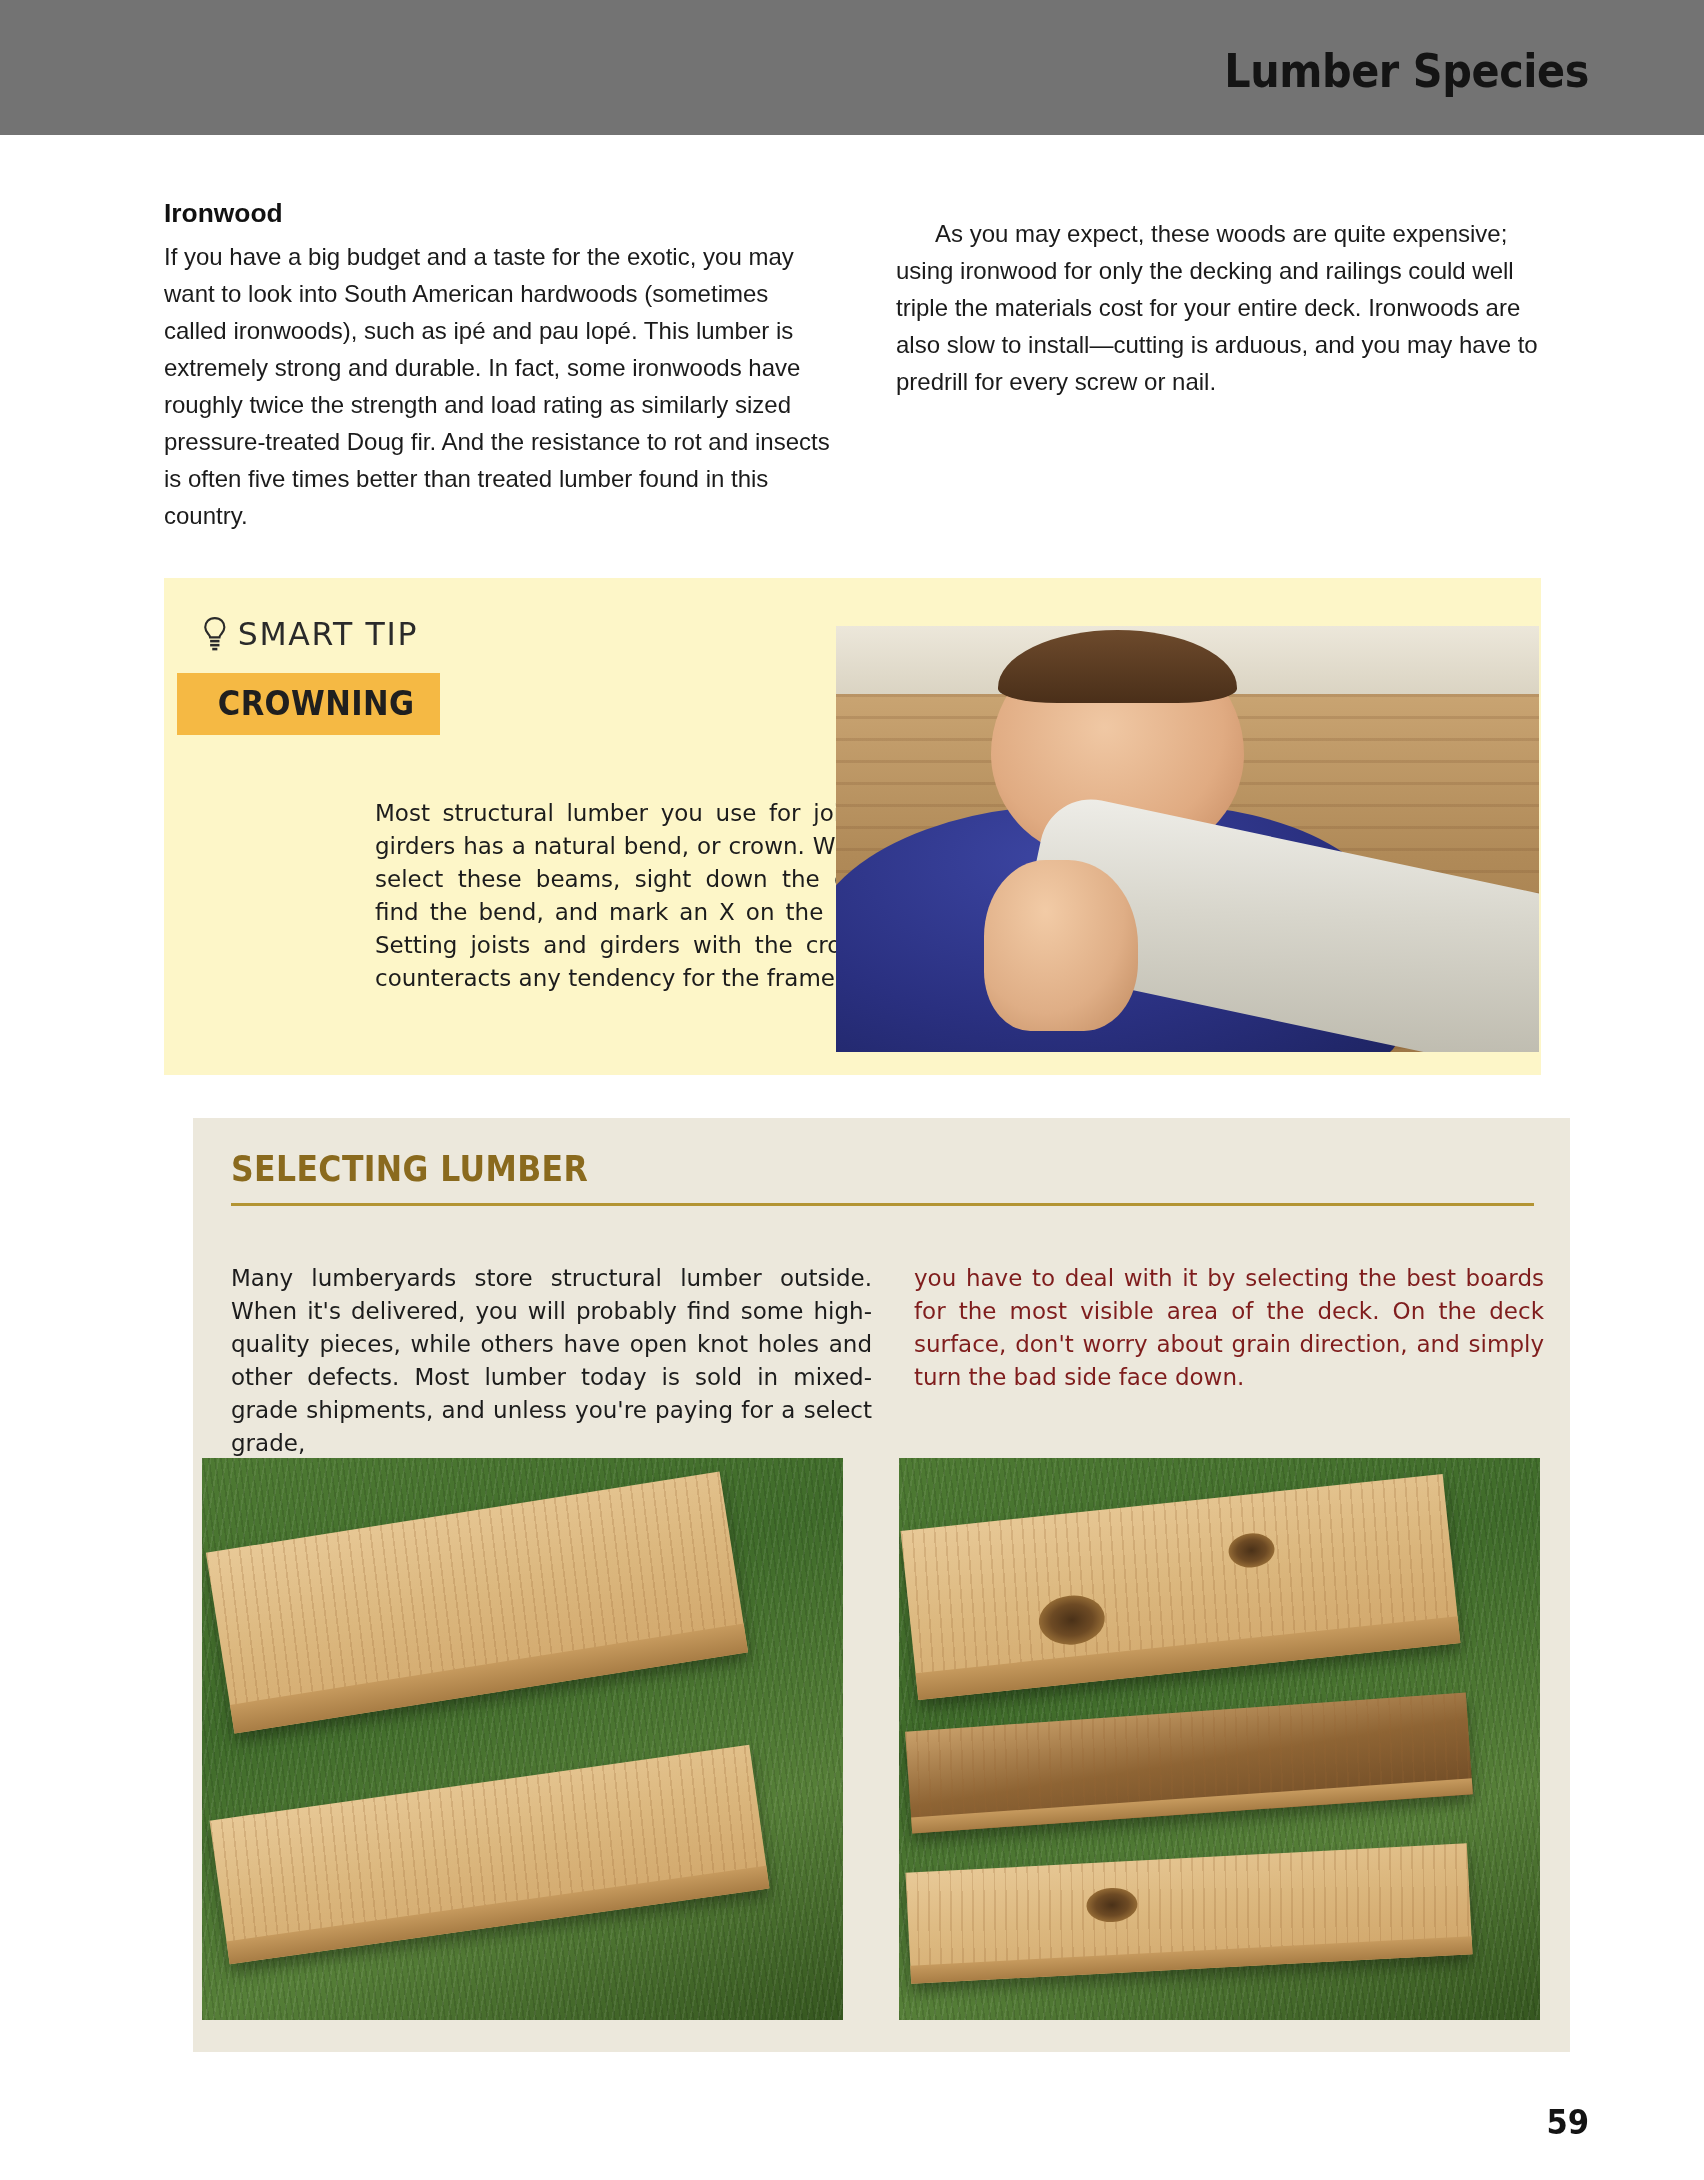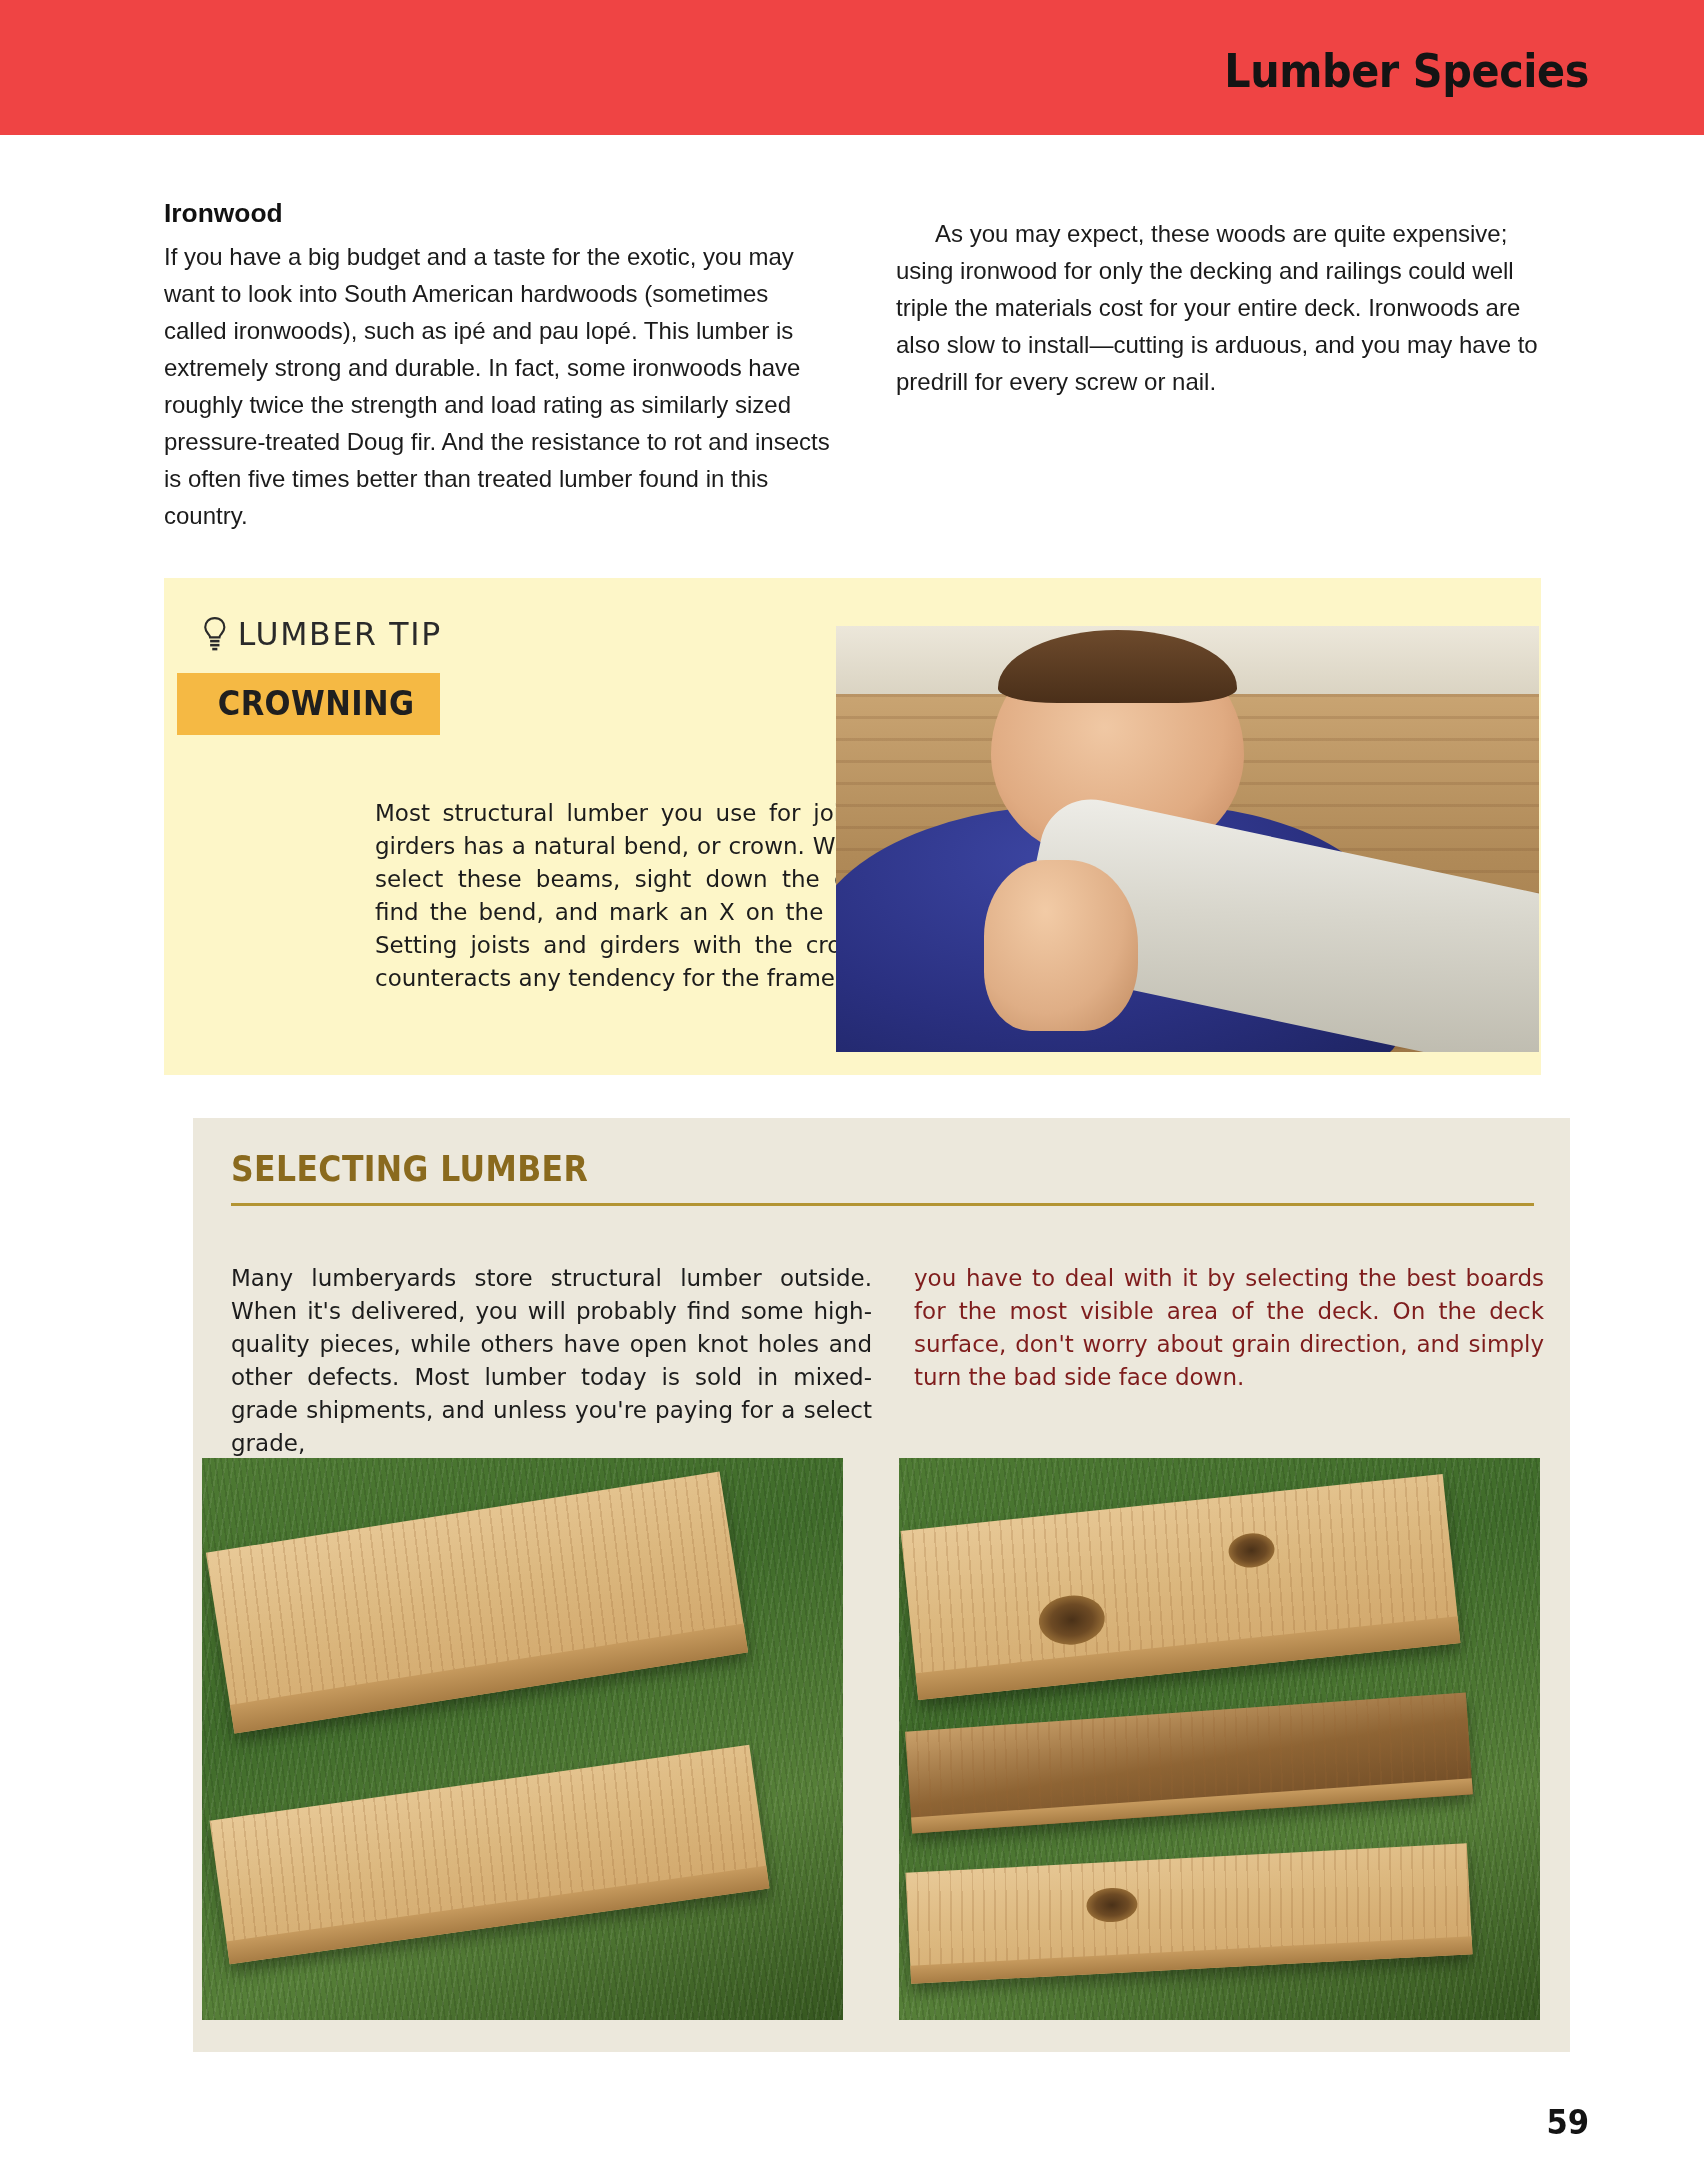--- a/index.html
+++ b/index.html
@@ -15,21 +15,21 @@
     color: #1a1a1a;
     overflow: hidden;
   }
 
   
   .header-band {
     position: absolute;
     top: 0; left: 0;
     width: 1704px;
     height: 135px;
-    background: #ef4444;
+    background: #737373;
   }
   .header-title {
     position: absolute;
     right: 115px;
     top: 44px;
     font-size: 46px;
     font-weight: bold;
     letter-spacing: -0.4px;
     color: #141414;
     font-family: "DejaVu Sans", sans-serif;
@@ -314,21 +314,21 @@
 
 <div class="smart-tip">
 
   <div class="smart-tip-label">
     <svg class="bulb-icon" viewBox="0 0 24 32">
       <path d="M12 1 C6.5 1 3 5 3 9.6 c0 3.2 1.9 5.2 3.2 6.8 c0.9 1.1 1.3 1.8 1.4 2.8 h8.8 c0.1-1 0.5-1.7 1.4-2.8 C19.1 14.8 21 12.8 21 9.6 C21 5 17.5 1 12 1 z" fill="none" stroke="#2a2a2a" stroke-width="2"></path>
       <rect x="7.6" y="21.5" width="8.8" height="2.4" fill="#2a2a2a"></rect>
       <rect x="7.6" y="25.3" width="8.8" height="2.4" fill="#2a2a2a"></rect>
       <rect x="9.6" y="29" width="4.8" height="2.4" fill="#2a2a2a"></rect>
     </svg>
-    <span class="smart-tip-label-text">LUMBER TIP</span>
+    <span class="smart-tip-label-text">SMART TIP</span>
   </div>
 
   <div class="crowning-tag">
     <span class="crowning-tag-text">CROWNING</span>
   </div>
 
   <p class="tip-body">Most structural lumber you use for joists and girders has a natural bend, or crown. When you select these beams, sight down the edge to find the bend, and mark an X on the up side. Setting joists and girders with the crowns up counteracts any tendency for the frame to sag.</p>
 </div>
 
 <div class="tip-photo">

